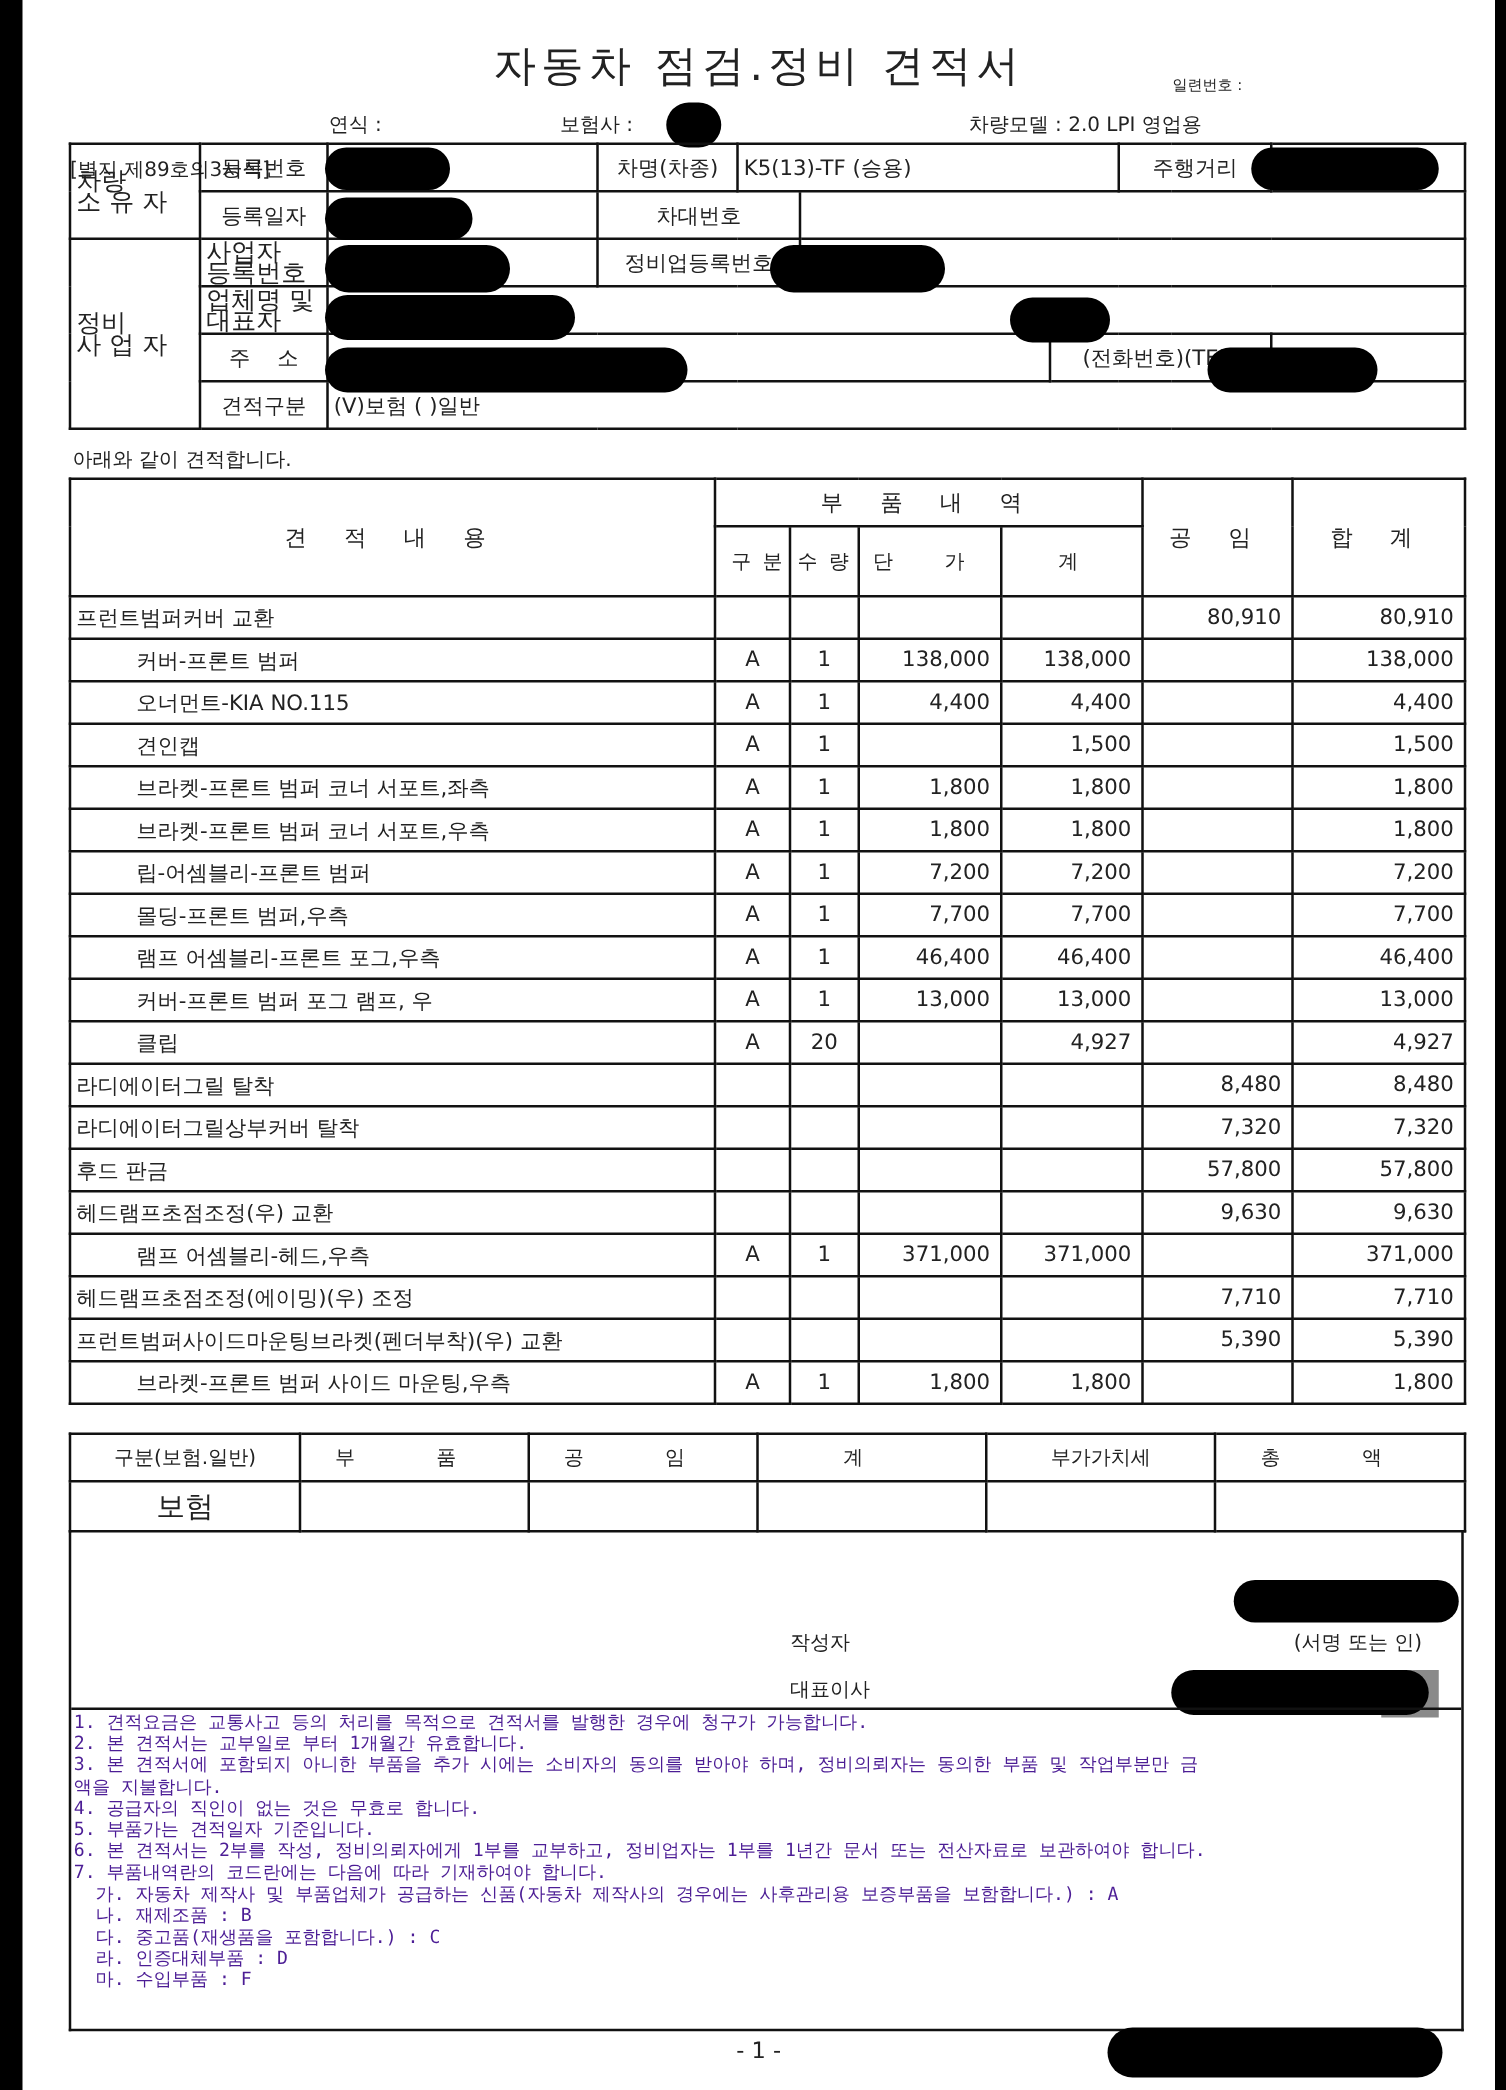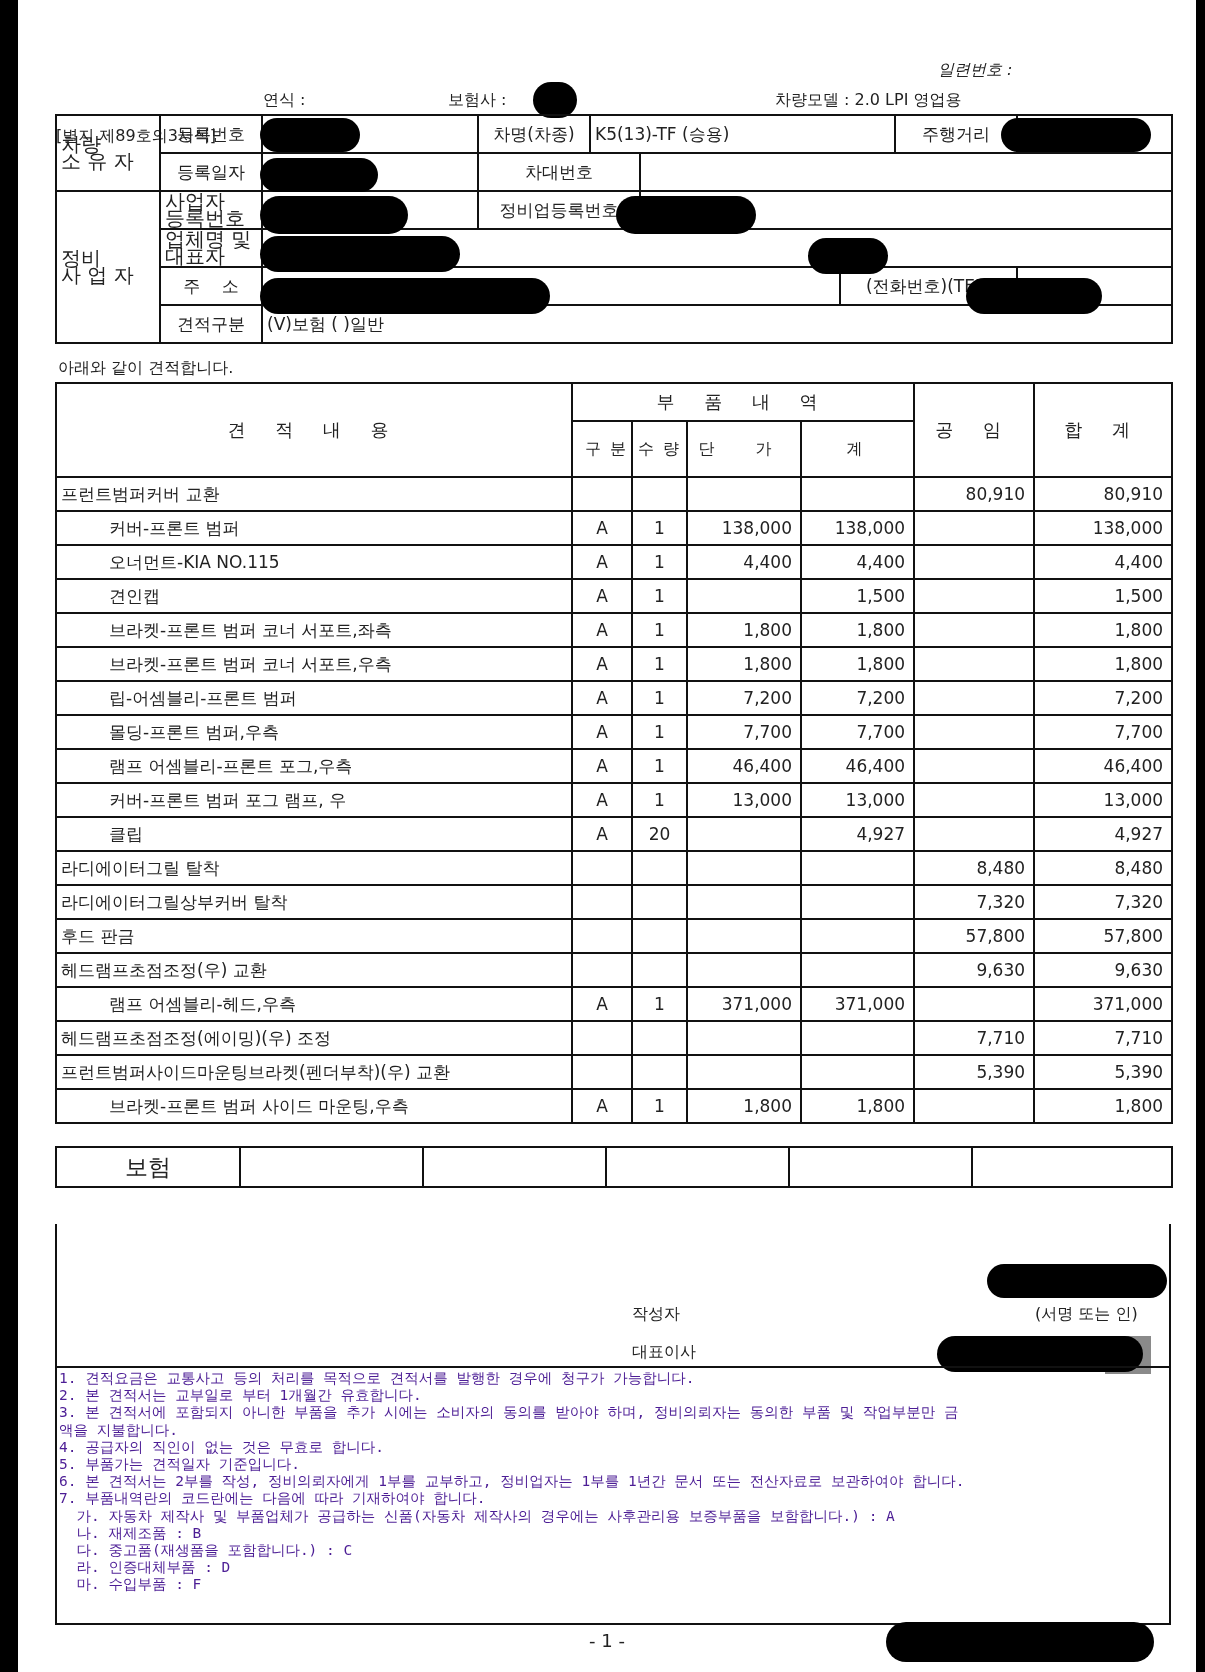--- a/index.html
+++ b/index.html
@@ -12,21 +12,21 @@
   .page {
     position: absolute; left: 18px; top: 0; width: 1178px; height: 1672px;
     background: #fff;
   }
   .abs { position: absolute; }
   .title {
     position: absolute; left: 0; width: 1178px; top: 30px;
     text-align: center; font-size: 34px; letter-spacing: 4px; color: #222;
     font-weight: normal;
   }
-  .serial { position: absolute; left: 920px; top: 60px; font-size: 16px; font-style: italic; }
+  .serial { position: absolute; left: 920px; top: 60px; font-size: 12px; }
   .metaline { position: absolute; top: 90px; font-size: 16px; white-space: nowrap; }
   .redact { position: absolute; background: #000; border-radius: 22px; }
   table { border-collapse: collapse; table-layout: fixed; }
   td { border: 2px solid #111; padding: 0 4px; font-size: 17px; overflow: hidden; white-space: nowrap; }
   .hdr-table { position: absolute; left: 37px; top: 114px; width: 1116px; }
   .hdr-table td { height: 36px; }
   .c { text-align: center; }
   .r { text-align: right; padding-right: 8px; }
   .lbl2 { font-size: 20px; line-height: 17px; text-align: left; }
   .intro { position: absolute; left: 40px; top: 358px; font-size: 16px; }
@@ -44,20 +44,21 @@
   .signer { position: absolute; font-size: 16px; text-align: center; }
   .sep { position: absolute; left: 0; top: 142px; width: 1112px; border-top: 2px solid #111; }
   .notes { position: absolute; left: 2px; top: 146px; font-family: "DejaVu Sans Mono", monospace; font-size: 14.5px; line-height: 17.2px; white-space: pre; color: #4c1d95; }
   .pageno { position: absolute; left: 0; width: 1178px; top: 1630px; text-align: center; font-size: 18px; }
 </style>
 </head>
 <body>
 
 <div class="page">
 
+  <div class="title">자동차 점검.정비 견적서</div>
   <div class="serial">일련번호 :</div>
 
   <div class="metaline" style="left:38px;margin-top:36px;">[별지 제89호의3서식]</div>
   <div class="metaline" style="left:245px;">연식 :</div>
   <div class="metaline" style="left:430px;">보험사 :</div>
   <div class="redact" style="left:515px; top:82px; width:44px; height:36px;"></div>
   <div class="metaline" style="left:757px;">차량모델 : 2.0 LPI 영업용</div>
 
   <table class="hdr-table">
     <colgroup>
@@ -339,20 +340,28 @@
   <table class="sum">
     <colgroup>
       <col style="width:184px">
         <col style="width:183px">
         <col style="width:183px">
         <col style="width:183px">
         <col style="width:183px">
         <col style="width:200px">
     </colgroup>
     <tbody>
+        <tr class="lab">
+      <td class="first">구분(보험.일반)</td>
+      <td>부 품</td>
+      <td>공 임</td>
+      <td>계</td>
+      <td style="letter-spacing:0">부가가치세</td>
+      <td>총 액</td>
+    </tr>
     <tr>
       <td style="height:38px;font-size:23px">보험</td>
       <td></td>
       <td></td>
       <td></td>
       <td></td>
       <td></td>
     </tr>
   </tbody>
     </table>

